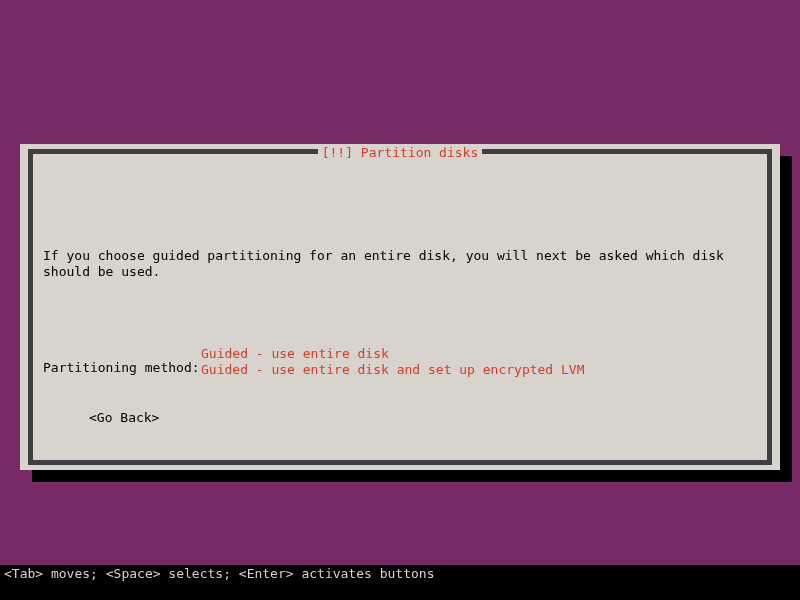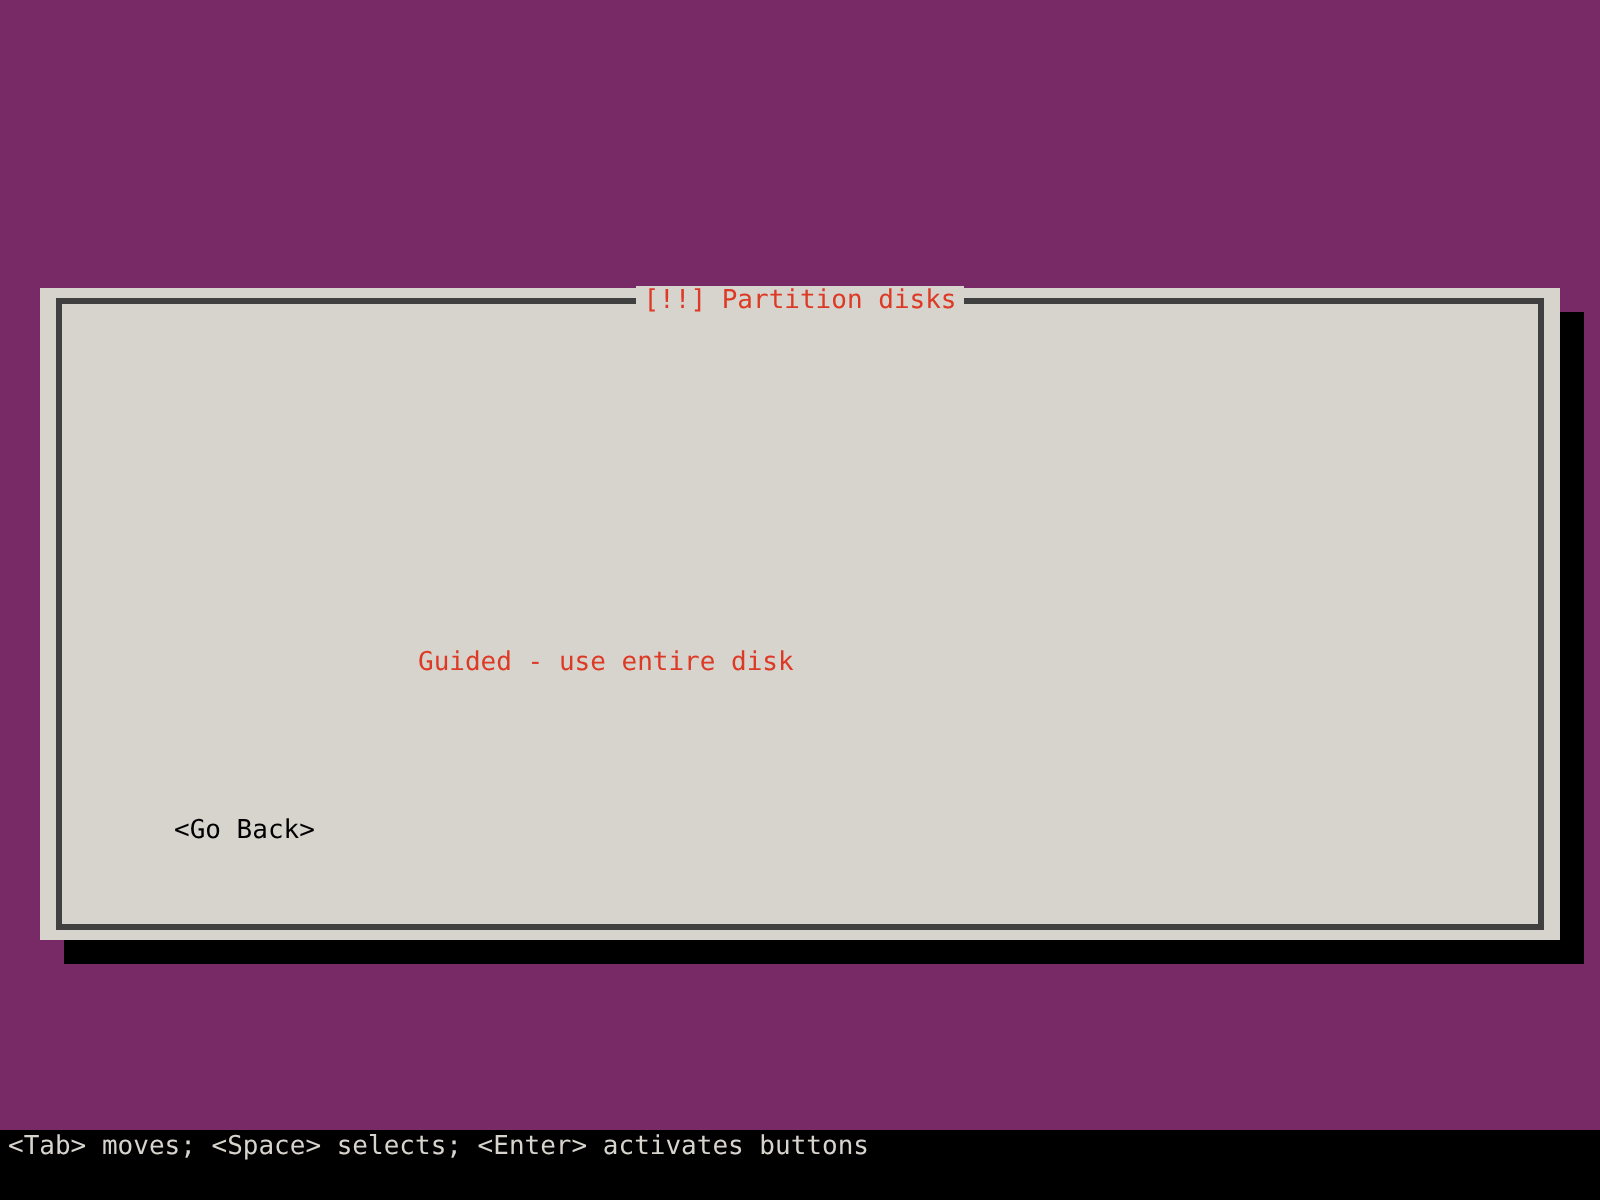--- a/index.html
+++ b/index.html
@@ -33,21 +33,21 @@
       height: 326px;
       background-color: #d7d3cd;
       color: #000000;
     }
     .dialog-inner {
       position: absolute;
       left: 8px;
       top: 5px;
       right: 8px;
       bottom: 5px;
-      border: 3px solid #404040;
+      border: 5px solid #404040;
     }
     .dialog-title-wrap {
       position: absolute;
       top: -9px;
       left: 0;
       right: 0;
       text-align: center;
     }
     .dialog-title {
       display: inline-block;
@@ -59,22 +59,21 @@
       position: absolute;
       left: 10px;
       top: 14px;
       right: 10px;
       color: #000000;
       white-space: pre-wrap;
     }
     .options {
       position: absolute;
       left: 168px;
-      top: 172px;
-      margin-left: 10px;
+      top: 192px;
     }
     .option {
       width: 400px;
       color: #dd3a26;
       white-space: pre;
       cursor: pointer;
     }
     .option.selected {
       background-color: #dd3a26;
       color: #d7d3cd;
@@ -104,22 +103,25 @@
 
 <div class="dialog-shadow"></div>
 
 <div class="dialog">
   <div class="dialog-inner">
     <div class="dialog-title-wrap">
       <span class="dialog-title">[!!] Partition disks</span>
     </div>
     <div class="dialog-content">
       <div style="height:16px"></div>
+      <div>If you choose guided partitioning for an entire disk, you will next be asked which disk should be used.</div>
       <div style="height:16px"></div>
+      <div>Partitioning method:</div>
     </div>
     <div class="options">
       <div class="option">Guided - use entire disk</div>
+      <div class="option">Guided - use entire disk and set up encrypted LVM</div>
     </div>
     <div class="go-back">&lt;Go Back&gt;</div>
   </div>
 </div>
 
 <div class="footer">&lt;Tab&gt; moves; &lt;Space&gt; selects; &lt;Enter&gt; activates buttons</div>
 
 </body></html>

